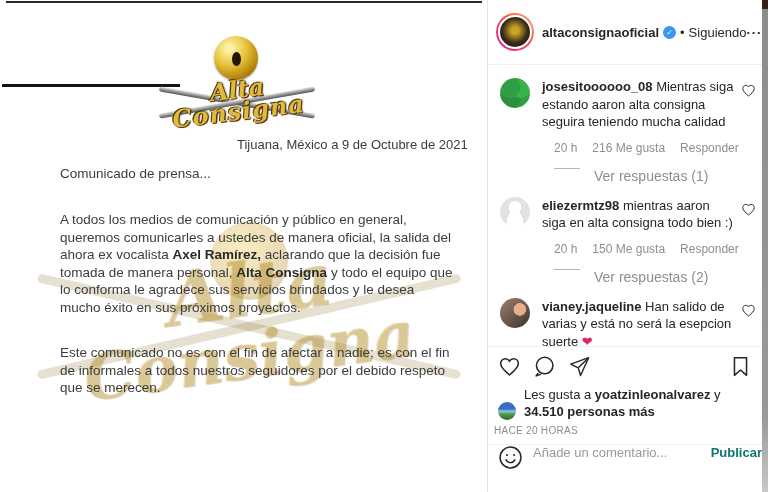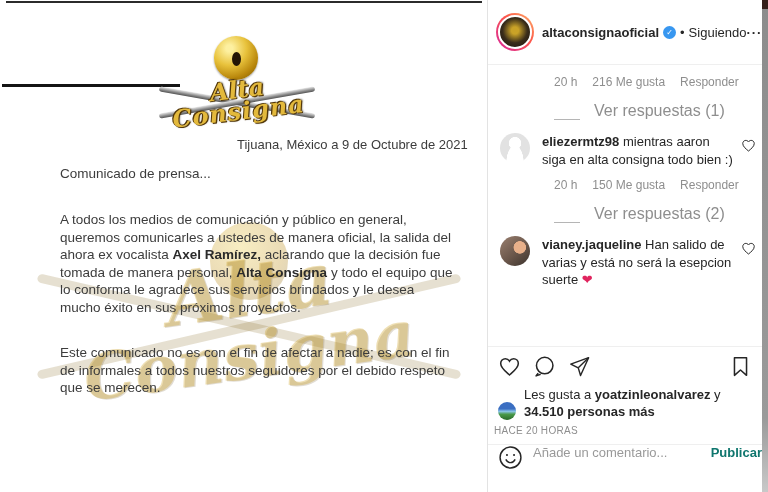--- a/index.html
+++ b/index.html
@@ -80,22 +80,22 @@
   .av-photo { background:
       radial-gradient(circle at 66% 38%, #e8b08a 22%, transparent 24%),
       linear-gradient(140deg, #9a8070, #6a564a 55%, #3a322c); }
   .av-likes { width:18px; height:18px; border-radius:50%; flex:none; margin-right:8px;
       background:linear-gradient(180deg,#3a6ec2 38%, #8ac4e8 52%, #4a9a4a 68%, #2a6a2a); }
   .c-body { flex:1; line-height:17.5px; }
   .c-body b { font-weight:bold; }
   .c-heart { flex:none; margin-left:6px; padding-top:5px; cursor:pointer; }
   .c-meta { display:flex; gap:15px; margin:10px 0 0 54px; font-size:12px; color:#8e8e8e; }
   .c-meta span { cursor:pointer; }
-  .view-replies { display:flex; align-items:flex-end; gap:14px; margin:13px 0 0 54px;
-    font-size:16px; color:#8e8e8e; cursor:pointer; }
+  .view-replies { display:flex; align-items:flex-start; gap:14px; margin:13px 0 0 54px;
+    font-size:14px; color:#8e8e8e; cursor:pointer; }
   .vr-line { width:26px; height:1px; background:#b5b5b5; }
 
   .actions { display:flex; align-items:center; gap:12px; padding:8px 10px 6px 10px;
     border-top:1px solid #efefef; flex:none; }
   .actions svg { display:block; cursor:pointer; }
   .spacer { flex:1; }
 
   .likes-row { display:flex; align-items:flex-end; padding:2px 10px 0 10px; flex:none; }
   .likes-text { line-height:17px; }
   .likes-text b { cursor:pointer; }
@@ -157,20 +157,29 @@
       </div>
       <span class="uname">altaconsignaoficial</span>
       <span class="badge">✓</span>
       <span class="follow-sep">•</span>
       <span>Siguiendo</span>
       <span class="more-btn">···</span>
     </div>
 
     <div class="comments">
 
+      <div class="comment">
+        <div class="c-avatar av-clover"></div>
+        <div class="c-body"><b>josesitoooooo_08</b> <span>Mientras siga estando aaron alta consigna seguira teniendo mucha calidad</span></div>
+        <span class="c-heart">
+          <svg width="15" height="15" viewBox="0 0 24 24" fill="none" stroke="#262626" stroke-width="1.6">
+            <path d="M12 20.8C8.5 17.8 2.8 13.7 2.8 8.9 2.8 6 5 3.8 7.7 3.8c1.8 0 3.4 1 4.3 2.6.9-1.6 2.5-2.6 4.3-2.6 2.7 0 4.9 2.2 4.9 5.1 0 4.8-5.7 8.9-9.2 11.9z"></path>
+          </svg>
+        </span>
+      </div>
       <div class="c-meta">
         <span>20 h</span>
         <span>216 Me gusta</span>
         <span>Responder</span>
       </div>
       <div class="view-replies">
         <span class="vr-line"></span>
         <span>Ver respuestas (1)</span>
       </div>
 

